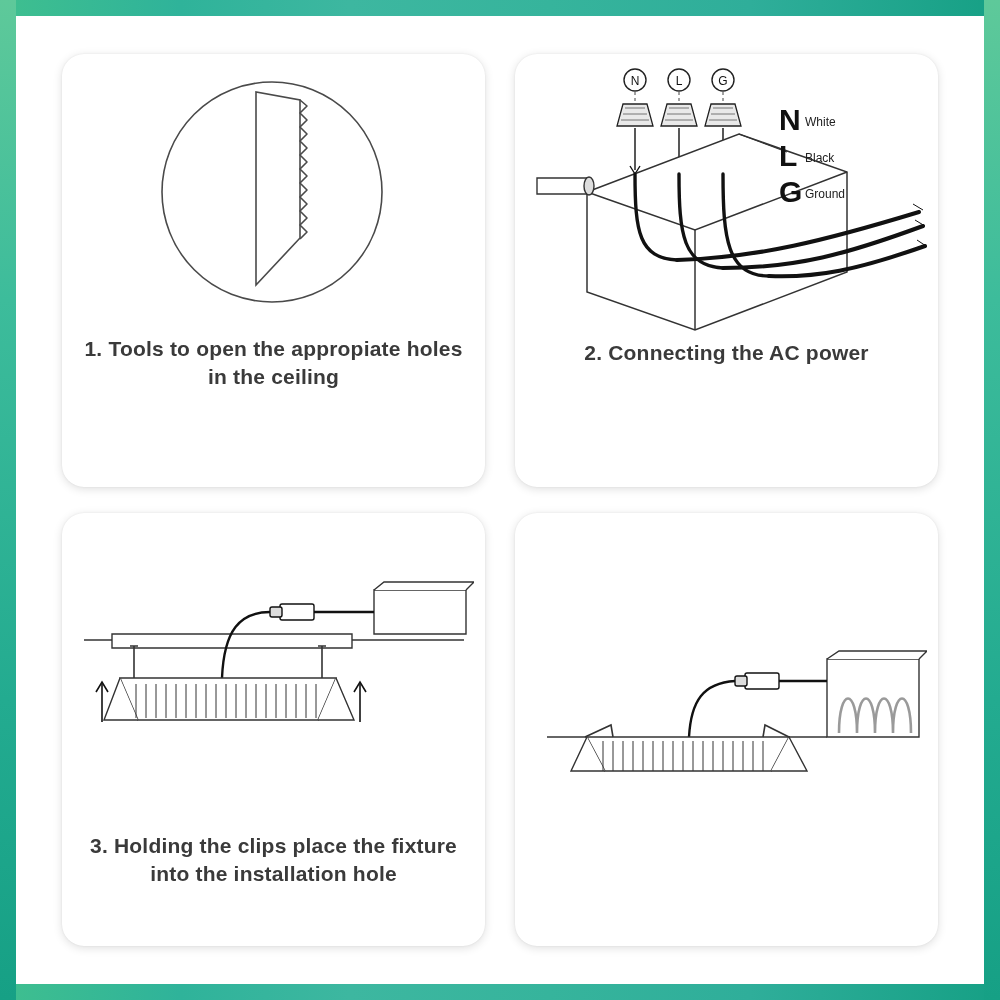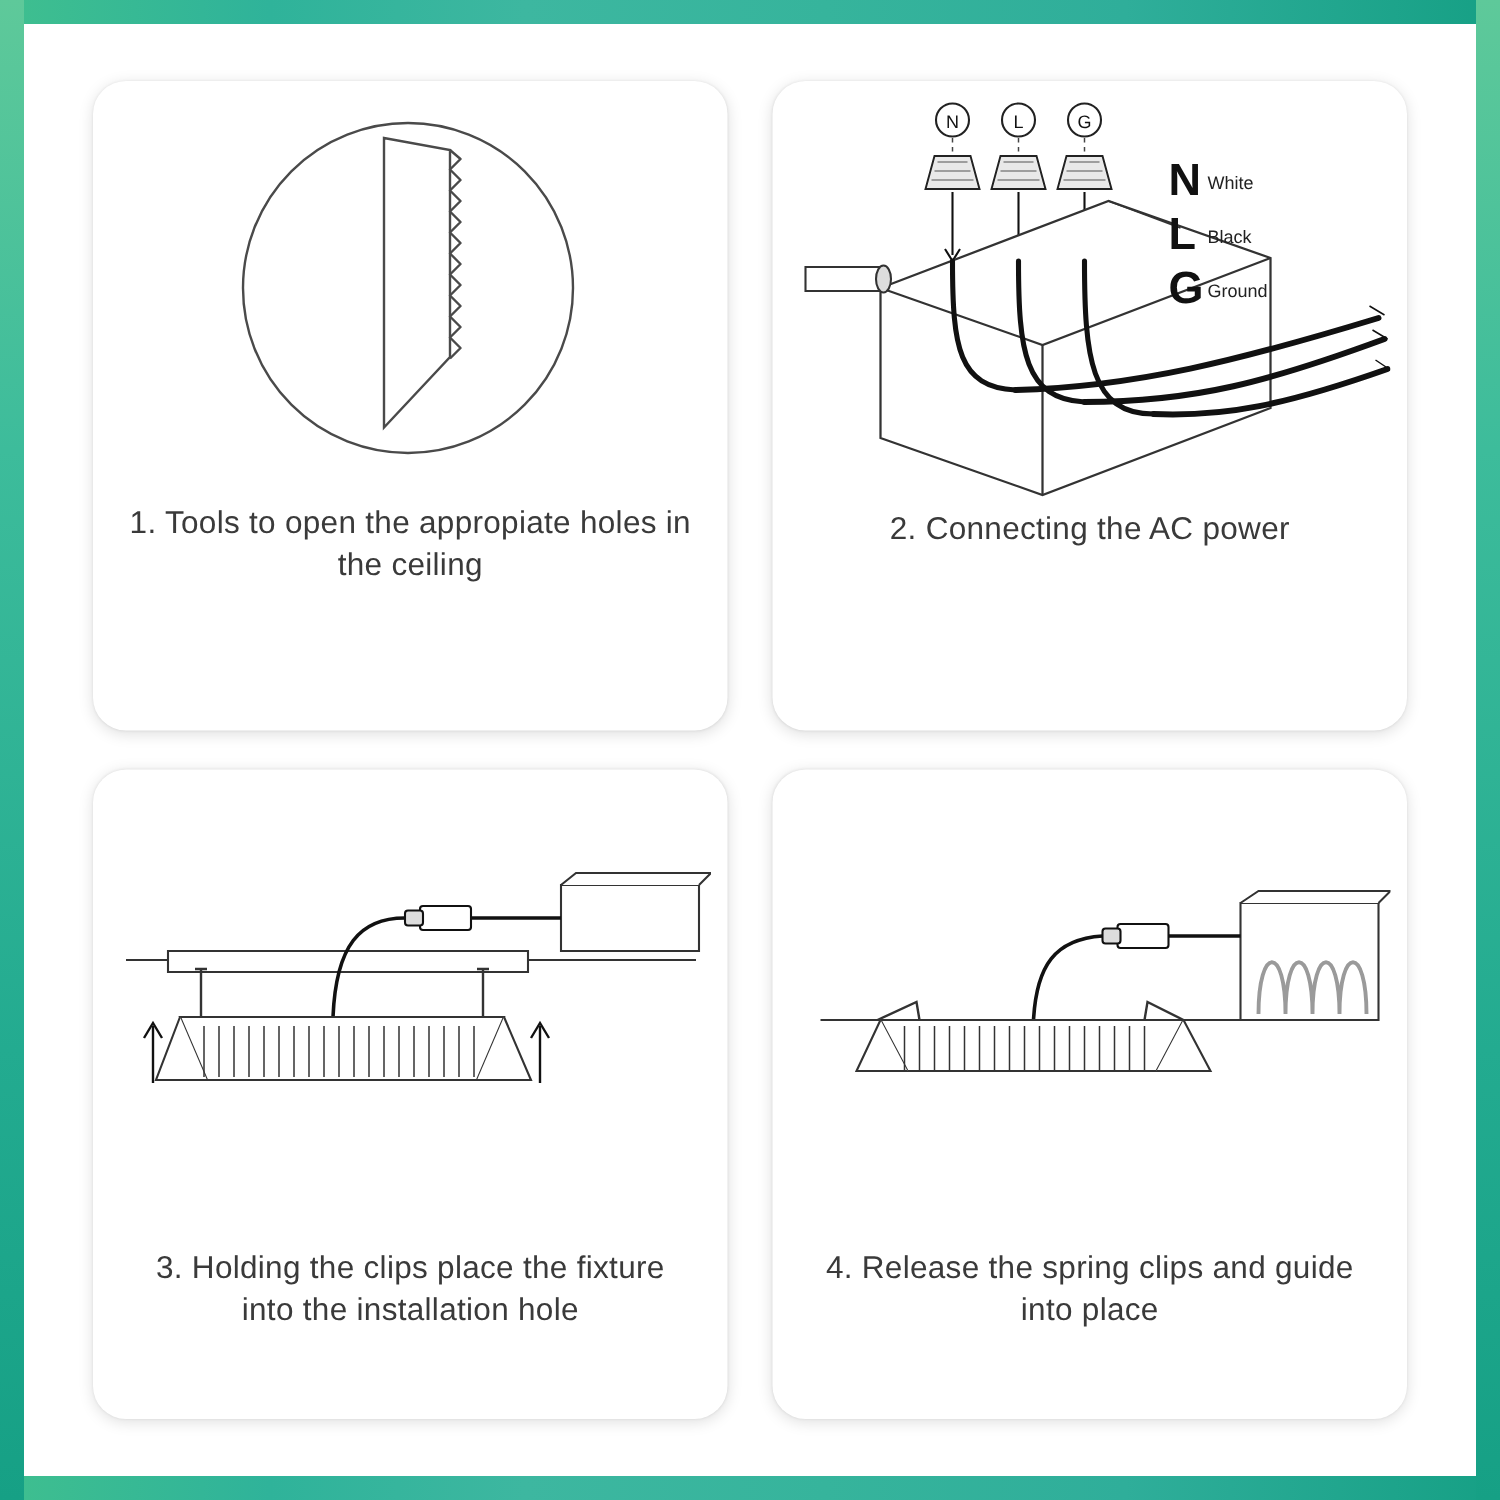--- a/index.html
+++ b/index.html
@@ -85,20 +85,21 @@
   }
   .art svg { display: block; }
 
   .caption {
     font-size: 21px;
     line-height: 1.33;
     color: #3a3a3a;
     text-align: center;
     padding: 0 22px 34px 22px;
     letter-spacing: 0.2px;
+    font-weight: bold;
   }
   .card-1 .caption { padding-bottom: 96px; }
   .card-2 .caption { padding-bottom: 120px; }
   .card-3 .caption { padding-bottom: 58px; }
   .card-4 .caption { padding-bottom: 58px; }
 
   .legend-letter {
     font-size: 30px;
     font-weight: bold;
     fill: #111;
@@ -304,18 +305,17 @@
             <g stroke="#333" stroke-width="1">
               <path d="M76 116 v30 M86 116 v30 M96 116 v30 M106 116 v30 M116 116 v30 M126 116 v30 M136 116 v30 M146 116 v30 M156 116 v30 M166 116 v30 M176 116 v30 M186 116 v30 M196 116 v30 M206 116 v30 M216 116 v30 M226 116 v30 M236 116 v30"></path>
             </g>
 
             <g fill="none" stroke="#333" stroke-width="1.6">
               <path d="M58 112 L84 100 L86 112"></path>
               <path d="M262 112 L238 100 L236 112"></path>
             </g>
           </svg>
         </div>
-        <div class="caption">4. Release the spring clips and guide into place</div>
       </div>
 
     </div>
   </div>
 </div>
 
 </body></html>

